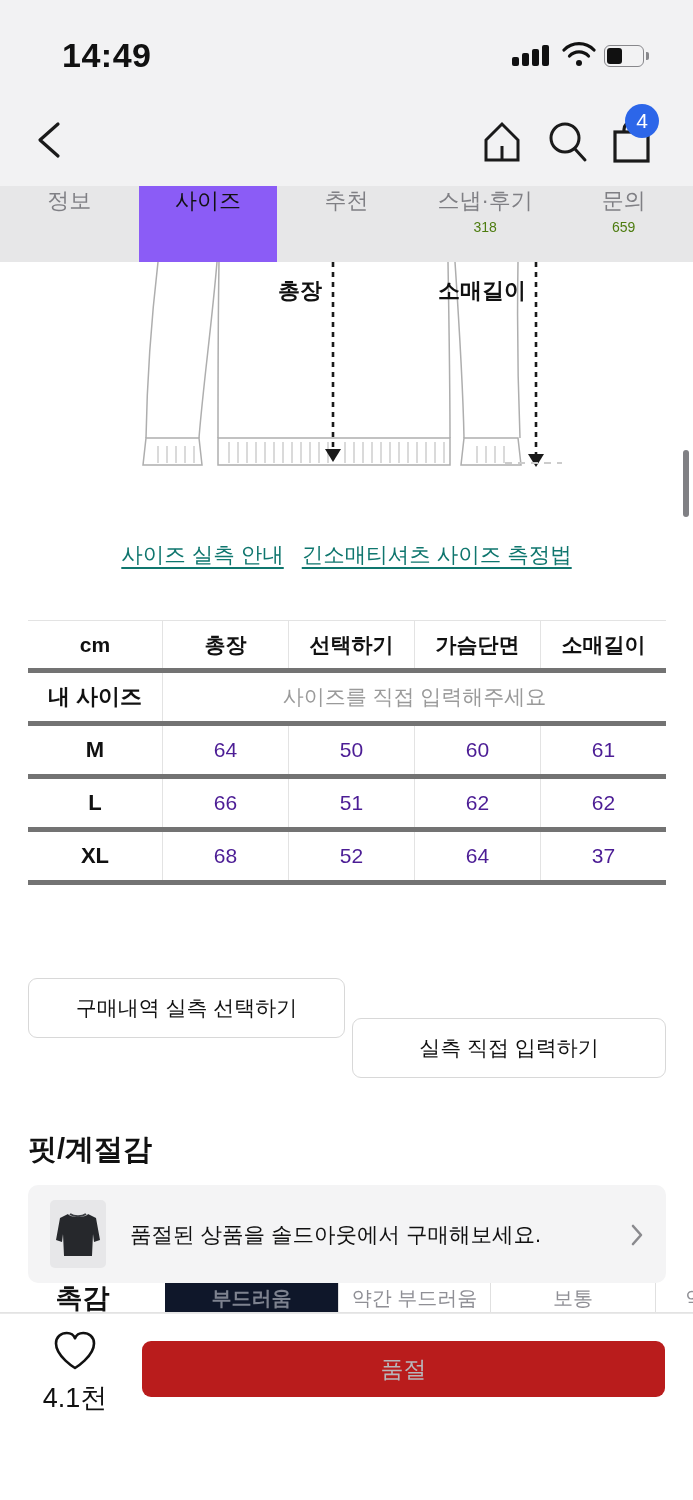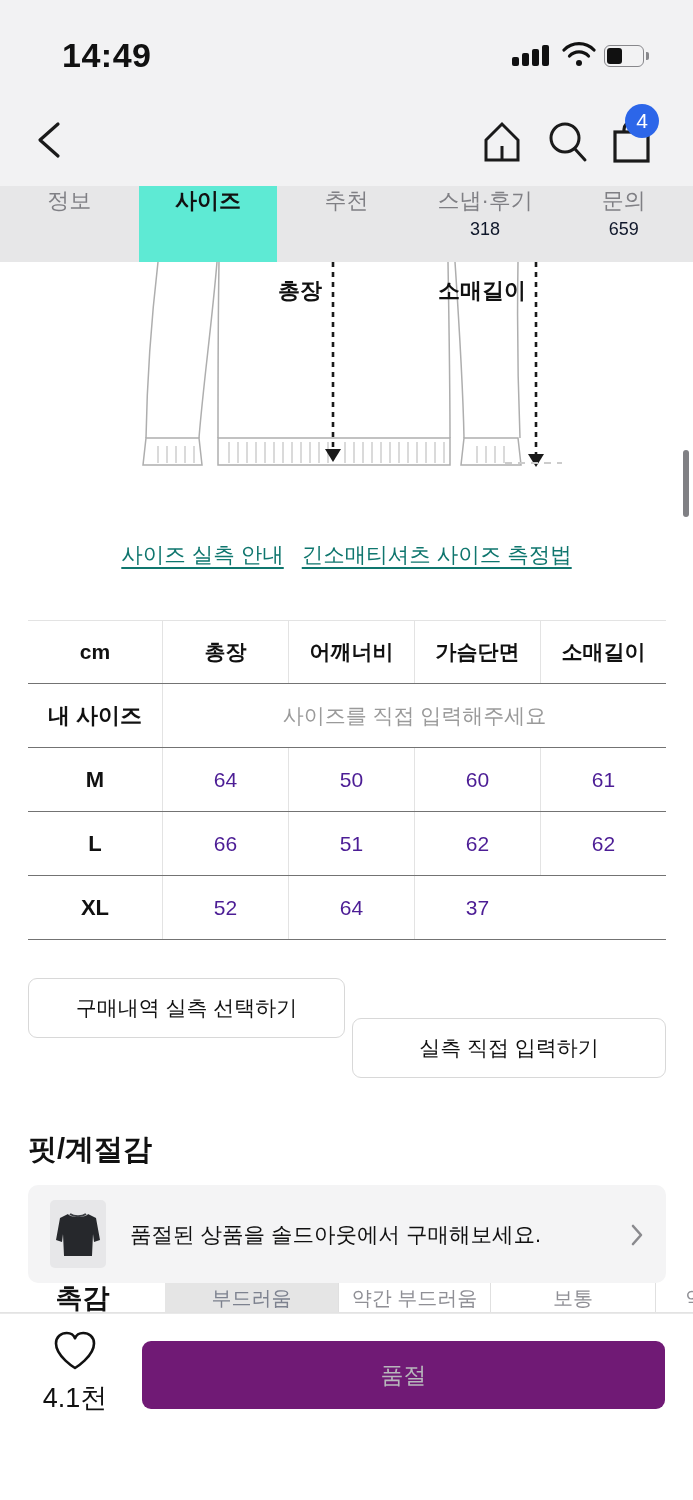--- a/index.html
+++ b/index.html
@@ -21,34 +21,34 @@
   .back-btn { position:absolute; left:28px; top:114px; width:44px; height:52px; cursor:pointer; }
   .nav-ic { position:absolute; top:116px; width:48px; height:50px; cursor:pointer; }
   .nav-home { left:478px; } .nav-search { left:544px; } .nav-bag { left:608px; }
   .cart-badge { position:absolute; left:625px; top:104px; width:34px; height:34px; border-radius:50%;
     background:#2c66e9; color:#fff; font-size:21px; font-weight:500; text-align:center; line-height:34px; }
 
   
   .tabbar { position:absolute; left:0; top:186px; width:693px; height:76px; background:#e7e7e8; display:flex; }
   .tab { flex:1 1 0; display:flex; flex-direction:column; align-items:center; justify-content:flex-start; gap:3px;
     color:#7f7f84; font-size:22px; cursor:pointer; }
-  .tab .cnt { font-size:18px; color:#0f172a; }
-  .tab.active { background:#5eead4; color:#111; font-weight:700; }
+  .tab .cnt { font-size:14px; color:#4d7c0f; }
+  .tab.active { background:#8b5cf6; color:#111; font-weight:400; }
 
   
   .diagram { position:absolute; left:0; top:262px; width:693px; height:232px; }
   .scroll-thumb { position:absolute; left:683px; top:450px; width:6px; height:67px; background:#808084; border-radius:3px; }
 
   
   .links { position:absolute; left:0; top:540px; width:693px; display:flex; justify-content:center; gap:18px; }
   .links a { color:#0f766e; font-size:21.5px; text-decoration:underline; text-underline-offset:5px; cursor:pointer; }
 
   
   .size-table { position:absolute; left:28px; top:620px; width:638px; font-size:21px; }
-  .t-row { display:grid; grid-template-columns:134px 1fr 1fr 1fr 1fr; border-bottom:1px solid #737373; height:64px; }
+  .t-row { display:grid; grid-template-columns:134px 1fr 1fr 1fr 1fr; border-bottom:5px solid #737373; height:53px; }
   .t-row:first-child { border-top:1px solid #e3e3e3; }
   .t-cell { display:flex; align-items:center; justify-content:center; }
   .t-cell + .t-cell { border-left:1px solid #e3e3e3; }
   .t-head .t-cell { font-weight:700; color:#111; }
   .t-size { font-weight:700; color:#111; font-size:22px; }
   .t-val { color:#4c1d95; }
   .t-span { grid-column:2 / 6; color:#9a9a9a; border-left:1px solid #e3e3e3; }
 
   
   .m-btn { position:absolute; top:978px; height:60px; border:1px solid #d8d8d8; border-radius:9px; background:#fff;
@@ -62,30 +62,30 @@
     border-radius:10px; cursor:pointer; }
   .thumb { position:absolute; left:22px; top:15px; width:56px; height:68px; background:#e7e7e9; border-radius:5px; overflow:hidden; }
   .banner-text { position:absolute; left:102px; top:0; height:98px; display:flex; align-items:center;
     font-size:21.5px; font-weight:500; color:#111; }
   .banner-chevron { position:absolute; right:22px; top:38px; }
 
   .fit-row { position:absolute; left:0; top:1283px; width:693px; height:30px; overflow:hidden; display:flex;
     border-bottom:1px solid #e3e3e3; font-size:20px; }
   .fit-cell { display:flex; align-items:center; justify-content:center; height:30px; flex:0 0 auto; color:#8f8f95; }
   .fit-label { width:165px; font-weight:700; color:#111; font-size:27px; }
-  .fit-opt1 { width:173px; background:#e5e5e5; color:#7d828f; }
+  .fit-opt1 { width:173px; background:#0f172a; color:#7d828f;font-weight:bold; }
   .fit-opt2 { width:152px; border-left:1px solid #e0e0e0; }
   .fit-opt3 { width:165px; border-left:1px solid #e0e0e0; }
   .fit-opt4 { width:165px; border-left:1px solid #e0e0e0; }
 
   
   .bottom-bar { position:absolute; left:0; top:1313px; width:693px; height:187px; background:#fff; border-top:1px solid #e9e9e9; }
   .like-wrap { position:absolute; left:38px; top:16px; width:74px; text-align:center; cursor:pointer; }
   .like-count { margin-top:4px; font-size:27px; font-weight:500; color:#111; }
-  .cta-btn { position:absolute; left:142px; top:27px; width:523px; height:68px; background:#701a75; border:none;
+  .cta-btn { position:absolute; left:142px; top:27px; width:523px; height:56px; background:#b91c1c; border:none;
     border-radius:9px; font-size:23px; font-weight:500; color:#b7b7bb; font-family:inherit; }
 </style>
 </head>
 <body>
 
 <div class="screen">
 
   <div class="top-chrome">
     <div class="time">14:49</div>
     <div class="sig-bars">
@@ -192,21 +192,21 @@
 
   <div class="links">
     <a>사이즈 실측 안내</a>
     <a>긴소매티셔츠 사이즈 측정법</a>
   </div>
 
   <div class="size-table">
     <div class="t-row t-head">
       <div class="t-cell">cm</div>
       <div class="t-cell">총장</div>
-      <div class="t-cell">어깨너비</div>
+      <div class="t-cell">선택하기</div>
       <div class="t-cell">가슴단면</div>
       <div class="t-cell">소매길이</div>
     </div>
     <div class="t-row">
       <div class="t-cell t-size">내 사이즈</div>
       <div class="t-cell t-span">사이즈를 직접 입력해주세요</div>
     </div>
     <div class="t-row">
       <div class="t-cell t-size">M</div>
       <div class="t-cell t-val">64</div>
@@ -216,20 +216,21 @@
     </div>
     <div class="t-row">
       <div class="t-cell t-size">L</div>
       <div class="t-cell t-val">66</div>
       <div class="t-cell t-val">51</div>
       <div class="t-cell t-val">62</div>
       <div class="t-cell t-val">62</div>
     </div>
     <div class="t-row">
       <div class="t-cell t-size">XL</div>
+      <div class="t-cell t-val">68</div>
       <div class="t-cell t-val">52</div>
       <div class="t-cell t-val">64</div>
       <div class="t-cell t-val">37</div>
     </div>
   </div>
 
   <div class="m-btn left">구매내역 실측 선택하기</div>
   <div class="m-btn right">실측 직접 입력하기</div>
 
   <div class="fit-title">핏/계절감</div>

